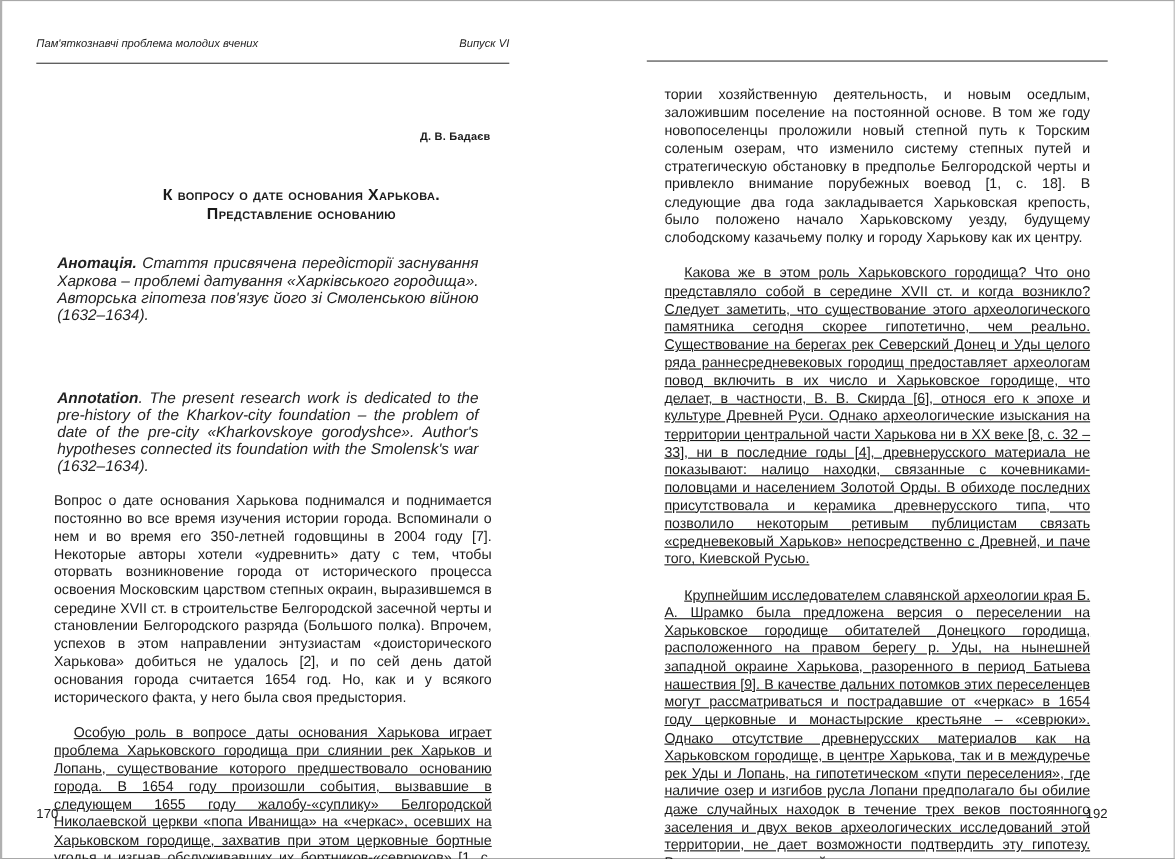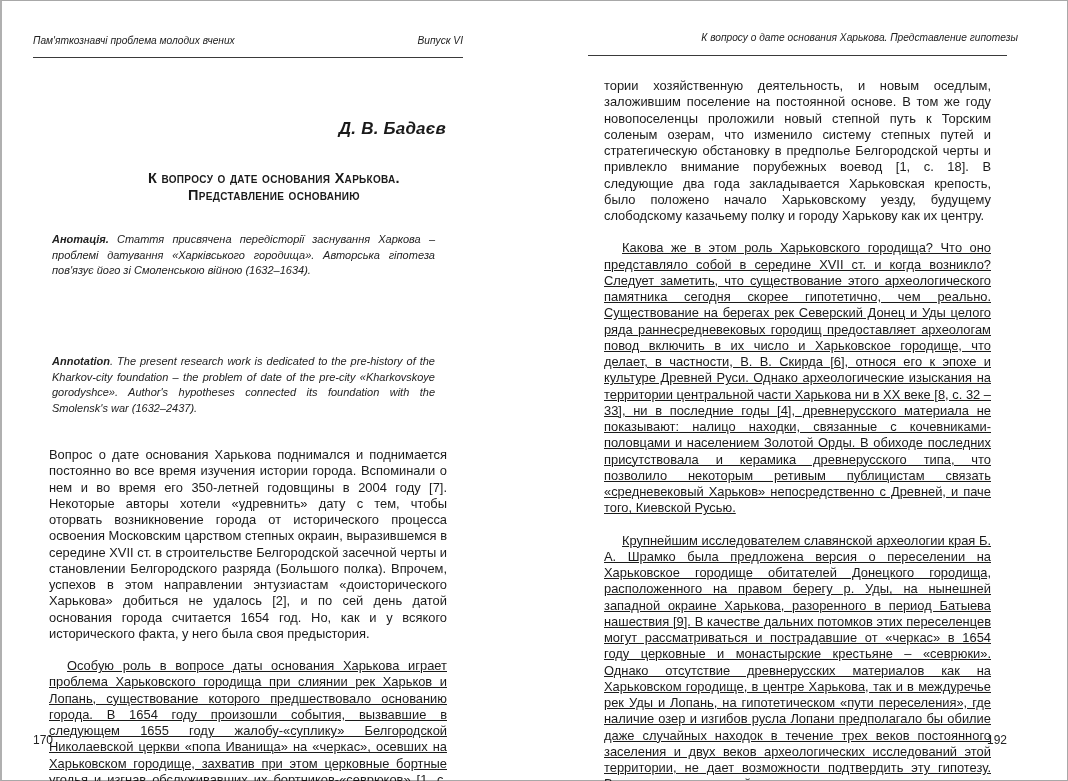--- a/index.html
+++ b/index.html
@@ -17,32 +17,32 @@
   .page-left { left:0; width:534px; }
   .page-right { left:534px; width:534px; }
 
   .running-head {
     position:absolute; font-style:italic; font-size:10.2px; color:#222;
   }
   .rule { position:absolute; height:1px; background:#3a3a3a; }
 
   .author {
     position:absolute; right:88px; top:119px;
-    font-weight:bold; font-style:italic; font-size:17px; letter-spacing:0.2px;
+    font-weight:bold; font-size:10px; letter-spacing:0.2px;
   }
   .title {
     position:absolute; left:0; width:534px; top:170px; text-align:center;
     font-weight:bold; font-size:14.5px; line-height:17px; font-variant:small-caps;
     letter-spacing:0.3px;
   }
   .title div { padding-left:14px;text-align:center; }
 
   .abstract {
     position:absolute; left:52px; width:383px;
-    font-style:italic; font-size:11px; line-height:15.6px; text-align:justify;
+    font-style:italic; font-size:14px; line-height:15.6px; text-align:justify;
     color:#222;
   }
   .abstract .lbl { font-weight:bold; }
 
   .body-text {
     position:absolute; font-size:12.9px; line-height:16.25px; text-align:justify;
     color:#1a1a1a;
   }
   .body-text p { margin:16px; }
   .body-text p.indent { text-indent:18px;text-decoration:underline; }
@@ -63,33 +63,32 @@
 
   <div class="title">
     <div>К вопросу о дате основания Харькова.</div>
     <div>Представление основанию</div>
   </div>
 
   <div class="abstract" style="top:232px;">
     <span class="lbl">Анотація.</span><span> Стаття присвячена передісторії заснування Харкова – проблемі датування «Харківського городища». Авторська гіпотеза пов'язує його зі Смоленською війною (1632–1634).</span>
   </div>
   <div class="abstract" style="top:354px;">
-    <span class="lbl">Annotation</span><span>. The present research work is dedicated to the pre-history of the Kharkov-city foundation – the problem of date of the pre-city «Kharkovskoye gorodyshce». Author's hypotheses connected its foundation with the Smolensk's war (1632–2437).</span>
+    <span class="lbl">Annotation</span><span>. The present research work is dedicated to the pre-history of the Kharkov-city foundation – the problem of date of the pre-city «Kharkovskoye gorodyshce». Author's hypotheses connected its foundation with the Smolensk's war (1632–1634).</span>
   </div>
 
   <div class="body-text" style="left:33px; width:430px; top:431px;">
     <p>Вопрос о дате основания Харькова поднимался и поднимается постоянно во все время изучения истории города. Вспоминали о нем и во время его 350-летней годовщины в 2004 году [7]. Некоторые авторы хотели «удревнить» дату с тем, чтобы оторвать возникновение города от исторического процесса освоения Московским царством степных окраин, выразившемся в середине XVII ст. в строительстве Белгородской засечной черты и становлении Белгородского разряда (Большого полка). Впрочем, успехов в этом направлении энтузиастам «доисторического Харькова» добиться не удалось [2], и по сей день датой основания города считается 1654 год. Но, как и у всякого исторического факта, у него была своя предыстория.</p>
     <p class="indent">Особую роль в вопросе даты основания Харькова играет проблема Харьковского городища при слиянии рек Харьков и Лопань, существование которого предшествовало основанию города. В 1654 году произошли события, вызвавшие в следующем 1655 году жалобу-«суплику» Белгородской Николаевской церкви «попа Иванища» на «черкас», осевших на Харьковском городище, захватив при этом церковные бортные угодья и изгнав обслуживавших их бортников-«севрюков» [1, с. 21]. Таким образом, начало основанию города положил конфликт между двумя группами населения – старым приходящим, осуществлявшим на этой терри-</p>
   </div>
 
   <div class="page-number" style="left:33px; top:733px;">170</div>
 </div>
 
 <div class="page page-right">
-  <div class="running-head" style="right:50px; top:32px;">К вопросу о дате основания Харькова. Представление гипотезы</div>
   <div class="rule" style="left:54px; width:419px; top:55px;"></div>
 
   <div class="body-text" style="left:54px; width:419px; top:62px;">
     <p>тории хозяйственную деятельность, и новым оседлым, заложившим поселение на постоянной основе. В том же году новопоселенцы проложили новый степной путь к Торским соленым озерам, что изменило систему степных путей и стратегическую обстановку в предполье Белгородской черты и привлекло внимание порубежных воевод [1, с. 18]. В следующие два года закладывается Харьковская крепость, было положено начало Харьковскому уезду, будущему слободскому казачьему полку и городу Харькову как их центру.</p>
     <p class="indent">Какова же в этом роль Харьковского городища? Что оно представляло собой в середине XVII ст. и когда возникло? Следует заметить, что существование этого археологического памятника сегодня скорее гипотетично, чем реально. Существование на берегах рек Северский Донец и Уды целого ряда раннесредневековых городищ предоставляет археологам повод включить в их число и Харьковское городище, что делает, в частности, В. В. Скирда [6], относя его к эпохе и культуре Древней Руси. Однако археологические изыскания на территории центральной части Харькова ни в XX веке [8, с. 32 –33], ни в последние годы [4], древнерусского материала не показывают: налицо находки, связанные с кочевниками-половцами и населением Золотой Орды. В обиходе последних присутствовала и керамика древнерусского типа, что позволило некоторым ретивым публицистам связать «средневековый Харьков» непосредственно с Древней, и паче того, Киевской Русью.</p>
     <p class="indent">Крупнейшим исследователем славянской археологии края Б. А. Шрамко была предложена версия о переселении на Харьковское городище обитателей Донецкого городища, расположенного на правом берегу р. Уды, на нынешней западной окраине Харькова, разоренного в период Батыева нашествия [9]. В качестве дальних потомков этих переселенцев могут рассматриваться и пострадавшие от «черкас» в 1654 году церковные и монастырские крестьяне – «севрюки». Однако отсутствие древнерусских материалов как на Харьковском городище, в центре Харькова, так и в междуречье рек Уды и Лопань, на гипотетическом «пути переселения», где наличие озер и изгибов русла Лопани предполагало бы обилие даже случайных находок в течение трех веков постоянного заселения и двух веков археологических исследований этой территории, не дает возможности подтвердить эту гипотезу. Впрочем, автор данной статьи положил ее в основу сюжета художественного произведения, новеллы «Вышец и Донец: сказ о двух градах» из цикла «Сказки Харьковские» – стилизованной «старины мест» Харьковской округи [3].</p>
     <p class="indent">Главное же сомнение в древнерусском и вообще средневековом происхождении Харьковского городища порождает отсутствие упоминания о нем в «Книге Большому Чертежу» 1626 года, где в качестве стратегически и топографически значимых объектов упомянуты не только все местные городища, не исключая и Донецкого, но зачастую даже балбалы – «бабы</p>
   </div>
 
   <div class="page-number" style="right:61px; top:733px;">192</div>

